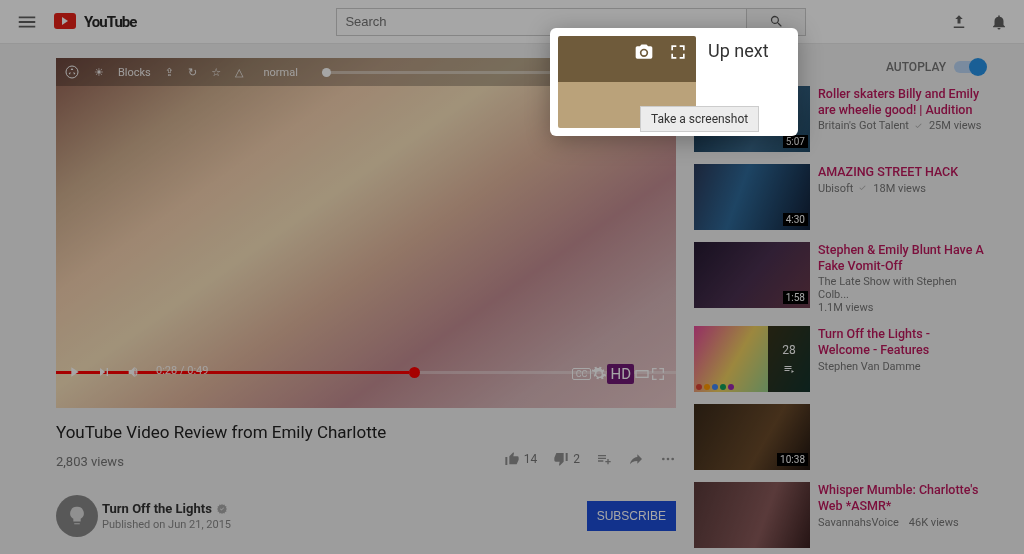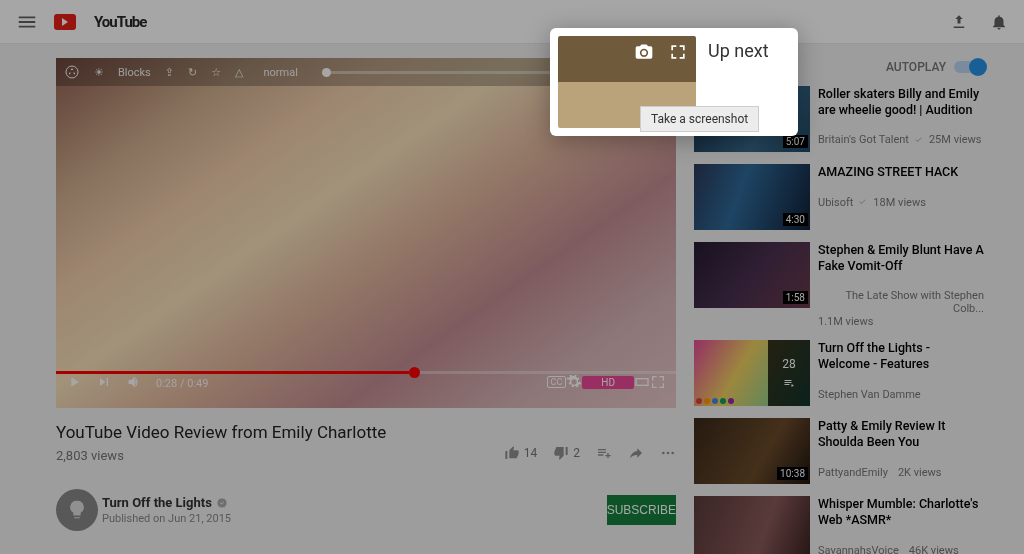--- a/index.html
+++ b/index.html
@@ -2,21 +2,21 @@
 <html><head>
 <meta charset="utf-8">
 <style>
   * { box-sizing: border-box; margin: 0; padding: 0; }
   html, body { width: 1024px; height: 554px; overflow: hidden; font-family: Roboto, Arial, sans-serif; background: #f1f1f1; }
   .scrim { position: absolute; inset: 0; background: rgba(0,0,0,0.35); pointer-events: none; z-index: 50; }
 
   
   .hdr { height: 44px; background: #fff; border-bottom: 1px solid #e8e8e8; display: flex; align-items: center; padding: 0 16px; }
   .menu-icon { width: 22px; height: 22px; color: #606060; cursor: pointer; }
-  .logo { margin-left: 16px; display: flex; align-items: center; gap: 18px; cursor: pointer; }
+  .logo { margin-left: 16px; display: flex; align-items: flex-start; gap: 8px; cursor: pointer; }
   .logo-play { width: 22px; height: 16px; background: #e62117; border-radius: 3px; position: relative; }
   .logo-play::after { content:''; position:absolute; left:8px; top:4px; border-left:6px solid #fff; border-top:4px solid transparent; border-bottom:4px solid transparent; }
   .logo-txt { font-weight: 700; font-size: 15px; color: #282828; letter-spacing: -1px; }
   .searchbox { margin-left: 200px; display: flex; width: 470px; height: 28px; }
   .searchbox input { flex: 1; border: 1px solid #ccc; border-right: none; padding: 0 8px; font-size: 13px; outline: none; }
   .searchbtn { width: 60px; border: 1px solid #ccc; background: #f8f8f8; display:flex; align-items:center; justify-content:center; cursor:pointer; color:#555; }
   .hdr-right { margin-left: auto; display: flex; gap: 22px; color: #606060; align-items:center; }
   .hdr-ic { width:18px; height:18px; cursor:pointer; }
 
   
@@ -25,55 +25,55 @@
   .side { width: 300px; }
 
   
   .player { width: 620px; height: 350px; background: #000; position: relative; }
   .still { position:absolute; inset:0; background: linear-gradient(145deg,#915f52 0%,#d0af8f 18%,#f3cfae 30%,#f7e1bb 42%,#e1b69d 55%,#c38d92 70%,#d8b6b9 85%,#e8c8c9 100%); }
   .topbar { position:absolute; top:0; left:0; right:0; height:28px; background: rgba(0,0,0,0.25); display:flex; align-items:center; padding:0 8px; gap:14px; color:#fff; font-size:11px; }
   .topbar .chip { opacity:.9; }
   .topbar .norm { margin-left: 6px; }
   .topbar .slider { flex:1; height:3px; background: rgba(255,255,255,.4); border-radius:2px; margin-left:10px; margin-right:10px; position:relative; }
   .topbar .slider::after{ content:''; position:absolute; left:0; top:-3px; width:9px; height:9px; background:#fff; border-radius:50%; }
-  .ctrls { position:absolute; left:0; right:0; bottom:18px; height:36px; display:flex; align-items:flex-end; padding:0 10px; gap:14px; color:#fff; font-size:12px; }
+  .ctrls { position:absolute; left:0; right:0; bottom:8px; height:36px; display:flex; align-items:flex-start; padding:0 10px; gap:14px; color:#fff; font-size:12px; }
   .prog { position:absolute; left:0; right:0; bottom:34px; height:3px; background: rgba(255,255,255,.35); }
   .prog .fill { height:100%; width:57%; background:#ff0000; }
   .prog .thumb { position:absolute; left:57%; top:-4px; width:11px; height:11px; background:#ff0000; border-radius:50%; }
   .ci { width:16px; height:16px; cursor:pointer; fill:#fff; }
   .time { font-size:11px; opacity:.9; }
   .rightctrls { margin-left:auto; display:flex; align-items:center;}
   .cc-badge { font-size:9px; border:1px solid #fff; padding:0 3px; border-radius:2px; }
-  .hd-badge { font-size:10px; background:#ec4899; padding:1px 19px; border-radius:2px; }
+  .hd-badge { font-size:15px; background:#701a75; padding:1px 3px; border-radius:2px; }
 
   
   .vtitle { font-size: 17px; color:#222; margin-top:14px; font-weight:400; }
-  .vviews { font-size:13px; color:#767676; margin-top:6px; }
+  .vviews { font-size:13px; color:#767676; margin-top:12px; }
   .actionrow { display:flex; align-items:flex-end; margin-top:-18px; justify-content:flex-end; gap:16px; color:#767676; font-size:12px;}
   .act { display:flex; align-items:center; gap:4px; cursor:pointer; }
   .act svg{ width:16px; height:16px; fill:#909090;}
   .meta { display:flex; align-items:center; margin-top:28px; gap:4px;}
   .avatar{ width:42px; height:42px; border-radius:50%; background:#888; display:flex; align-items:center;justify-content:center;}
   .avatar svg{ width:22px; height:22px; fill:#ddd;}
   .chan { display:flex; flex-direction:column; }
   .chan-name { font-size:13px; font-weight:700; color:#333; display:flex; align-items:center; gap:4px;}
   .verified { width:12px;height:12px; fill:#aaa;}
   .pubdate { font-size:11px; color:#888; margin-top:2px;}
-  .subbtn { margin-left:auto; background:#15803d; color:#fff; border:none; padding:8px 0; font-size:12px; font-weight:500; cursor:pointer; }
+  .subbtn { margin-left:auto; background:#1d4ed8; color:#fff; border:none; padding:8px 10px; font-size:12px; font-weight:500; cursor:pointer; }
 
   
   .autoplay-row { display:flex; align-items:center; justify-content:flex-end; gap:8px; font-size:12px; color:#767676; font-weight:500; margin-bottom:12px; margin-top:2px;}
   .toggle { width:30px; height:12px; background:#bcd6f5; border-radius:6px; position:relative; cursor:pointer;}
   .toggle::after{content:''; position:absolute; right:-3px; top:-3px; width:18px; height:18px; background:#2793e6; border-radius:50%;}
   .v-item{ display:flex; gap:8px; margin-bottom:12px; cursor:pointer;}
   .thumb{ width:116px; height:66px; background:#777; position:relative; flex-shrink:0;}
   .dur{ position:absolute; right:2px; bottom:4px; background:#000; color:#fff; font-size:10px; padding:1px 3px; }
   .vi-txt{ display:flex; flex-direction:column; overflow:hidden;}
-  .vi-title{ font-size:12.5px; font-weight:500; color:#000000; line-height:1.25; max-height:32px; overflow:hidden;}
-  .vi-chan{ font-size:11px; color:#767676; margin-top:16px; display:flex; gap:4px; align-items:center;text-align:right;}
+  .vi-title{ font-size:12.5px; font-weight:500; color:#be185d; line-height:1.25; max-height:32px; overflow:hidden;}
+  .vi-chan{ font-size:11px; color:#767676; margin-top:2px; display:flex; gap:4px; align-items:center;}
   .vi-views{ font-size:11px; color:#767676;}
   .th0{ background: linear-gradient(120deg,#13324a,#3a6a8d 60%,#214a66);}
   .th1{ background: linear-gradient(110deg,#2a3a5a,#2e6a9a 40%,#112038);}
   .th2{ background: linear-gradient(130deg,#251a32,#4a3050 50%,#6a3a4a);}
   .th3{ background: linear-gradient(120deg,#e54a9a,#f0d060 40%,#50d0b0);}
   .th4{ background: linear-gradient(120deg,#3a2a1a,#6a4a2a 60%,#201510);}
   .th5{ background: linear-gradient(110deg,#5a3a3a,#8a5a5a 60%,#3a2020);}
 
   .queue-overlay{ position:absolute; right:0; top:0; width:42px; height:100%; background:rgba(0,0,0,.75); color:#fff; display:flex; flex-direction:column; align-items:center; justify-content:center; font-size:12px; gap:6px;text-align:center;}
   .dotsrow{ position:absolute; left:2px; bottom:2px; display:flex; gap:2px;}
@@ -92,20 +92,28 @@
 <body>
 
 <div class="hdr">
   <svg class="menu-icon" viewBox="0 0 24 24">
       <path fill="currentColor" d="M3 6h18v2H3zm0 5h18v2H3zm0 5h18v2H3z"></path>
     </svg>
   <div class="logo">
     <div class="logo-play"></div>
     <span class="logo-txt">YouTube</span>
   </div>
+  <div class="searchbox">
+    <input placeholder="Search" style="">
+    <div class="searchbtn">
+      <svg viewBox="0 0 24 24" width="15" height="15">
+          <path fill="currentColor" d="M15.5 14h-.8l-.3-.3a6.5 6.5 0 10-.7.7l.3.3v.8l5 5 1.5-1.5-5-5zm-6 0a4.5 4.5 0 110-9 4.5 4.5 0 010 9z"></path>
+        </svg>
+    </div>
+  </div>
   <div class="hdr-right">
     <svg class="hdr-ic" viewBox="0 0 24 24">
         <path fill="currentColor" d="M12 3l5 5h-3v6h-4V8H7l5-5zm-7 15h14v2H5z"></path>
       </svg>
     <svg class="hdr-ic" viewBox="0 0 24 24">
         <path fill="currentColor" d="M12 22a2 2 0 002-2h-4a2 2 0 002 2zm6-6V11a6 6 0 00-5-5.9V4a1 1 0 10-2 0v1.1A6 6 0 006 11v5l-2 2v1h16v-1l-2-2z"></path>
       </svg>
   </div>
 </div>
 
@@ -282,27 +290,20 @@
       <div class="vi-txt">
         <div class="vi-title">Turn Off the Lights - Welcome - Features</div>
         <div class="vi-chan">Stephen Van Damme</div>
       </div>
     </div>
 
     <div class="v-item">
       <div class="thumb th4">
           <span class="dur">10:38</span>
         </div>
-      <div class="vi-txt">
-        <div class="vi-title">Patty &amp; Emily Review It Shoulda Been You</div>
-        <div class="vi-chan">
-            <span>PattyandEmily</span>
-            <span class="vi-views" style="margin-left:6px">2K views</span>
-          </div>
-      </div>
     </div>
 
     <div class="v-item">
       <div class="thumb th5"></div>
       <div class="vi-txt">
         <div class="vi-title">Whisper Mumble: Charlotte's Web *ASMR*</div>
         <div class="vi-chan">
             <span>SavannahsVoice</span>
             <span class="vi-views" style="margin-left:6px">46K views</span>
           </div>

